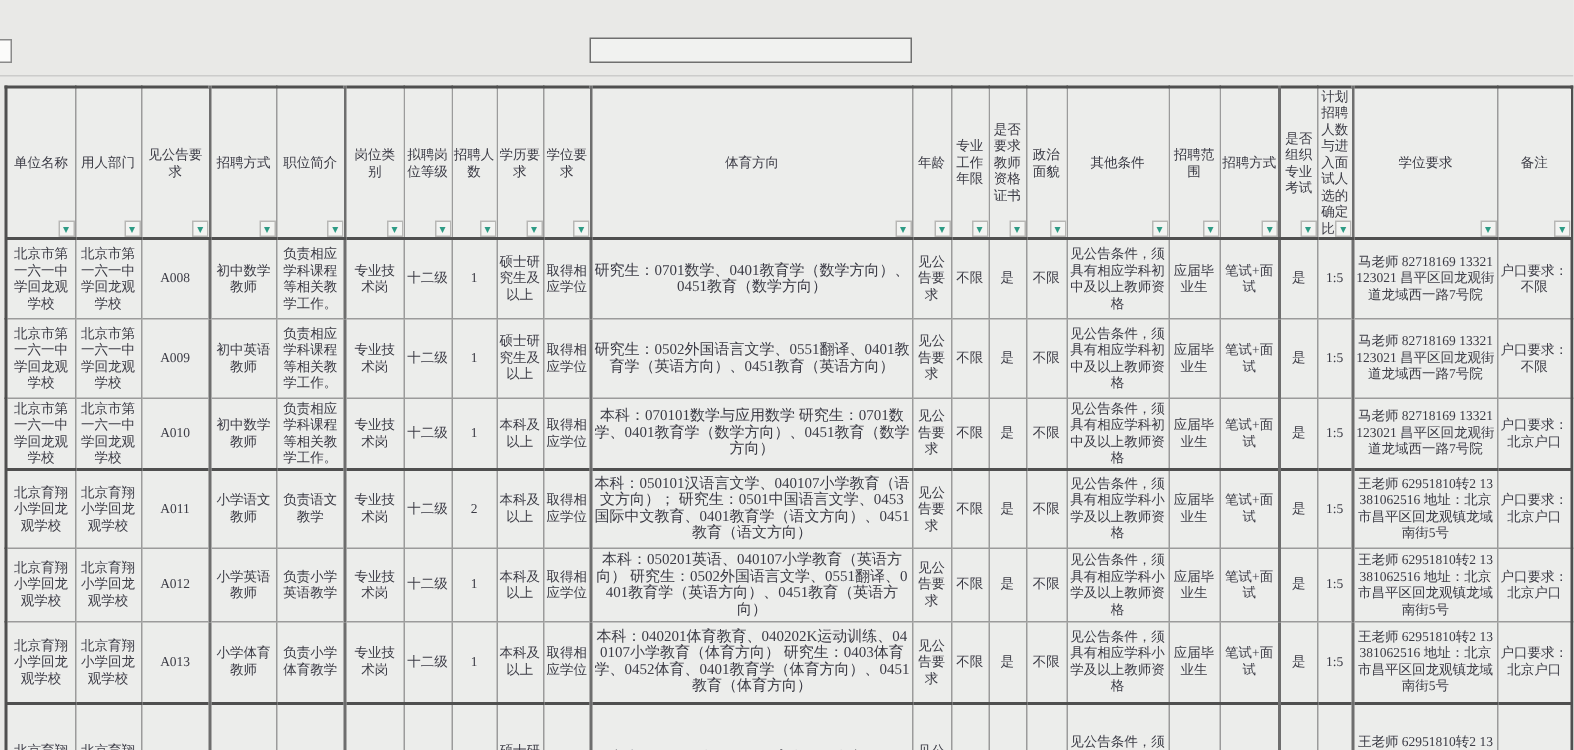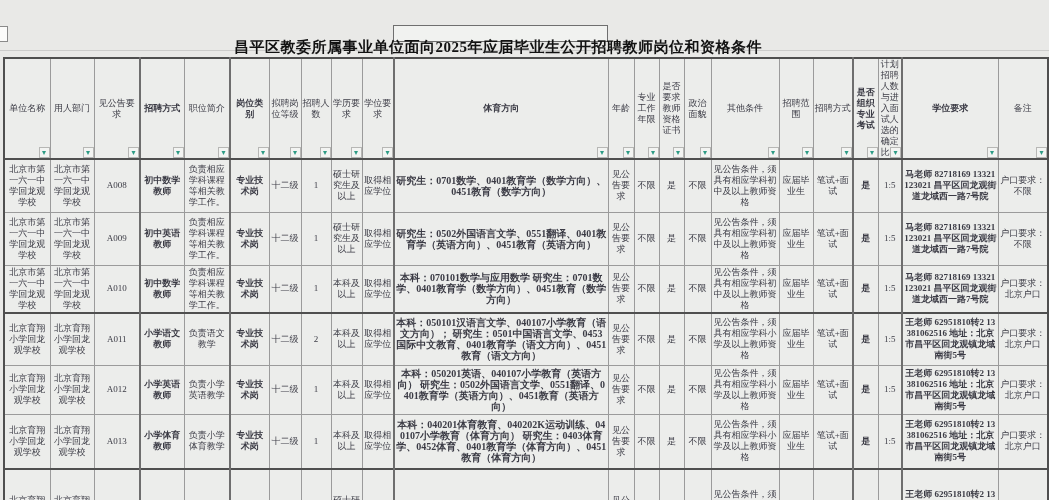--- a/index.html
+++ b/index.html
@@ -25,37 +25,36 @@
   }
   th,td{
     border:1px solid #9b9b9b;
     font-size:9px;line-height:11px;font-weight:normal;
     text-align:center;vertical-align:middle;
     padding:0 1px;overflow:hidden;word-break:break-all;
   }
   thead tr{height:93px;}
   thead th{position:relative;border-bottom:2px solid #4f4f4f;background:#ecedeb;}
   tr.thick td{border-top:2px solid #4f4f4f;}
-  .tl{border-left:2px solid #6e6e6e !important;font-weight:bold;}
+  .tl{border-left:2px solid #6e6e6e !important;}
   .fa{
     position:absolute;right:0;bottom:0;width:9px;height:9px;
     font-size:8px;line-height:9px;color:#2e9b85;
     background:#f3f4f2;border:1px solid #b7b7b5;
     text-align:center;
   }
   td.major{font-size:10px;}
 </style>
 </head>
 <body>
 
 <div class="sheet">
   <div class="topline"></div>
   <div class="namebox"></div>
   <div class="floatbox"></div>
-  <div class="title">昌平区教委所属事业单位面向2025年应届毕业生公开招聘教师岗位和资格条件</div>
 
   <table>
     <colgroup>
       <col style="width:46px">
         <col style="width:44px">
         <col style="width:46px">
         <col style="width:44px">
       <col style="width:46px">
         <col style="width:39px">
         <col style="width:32px">

